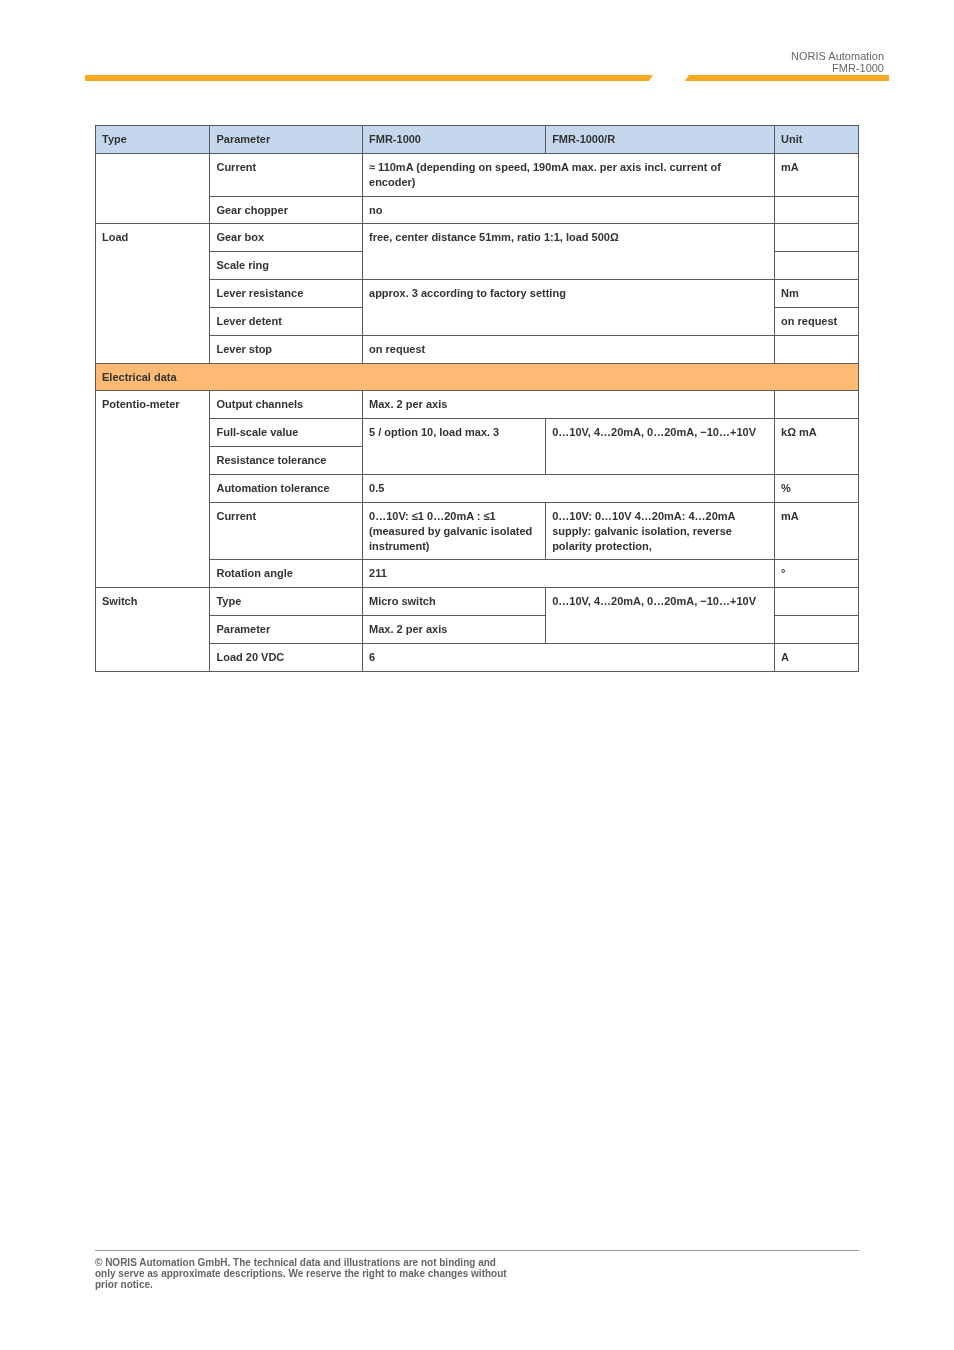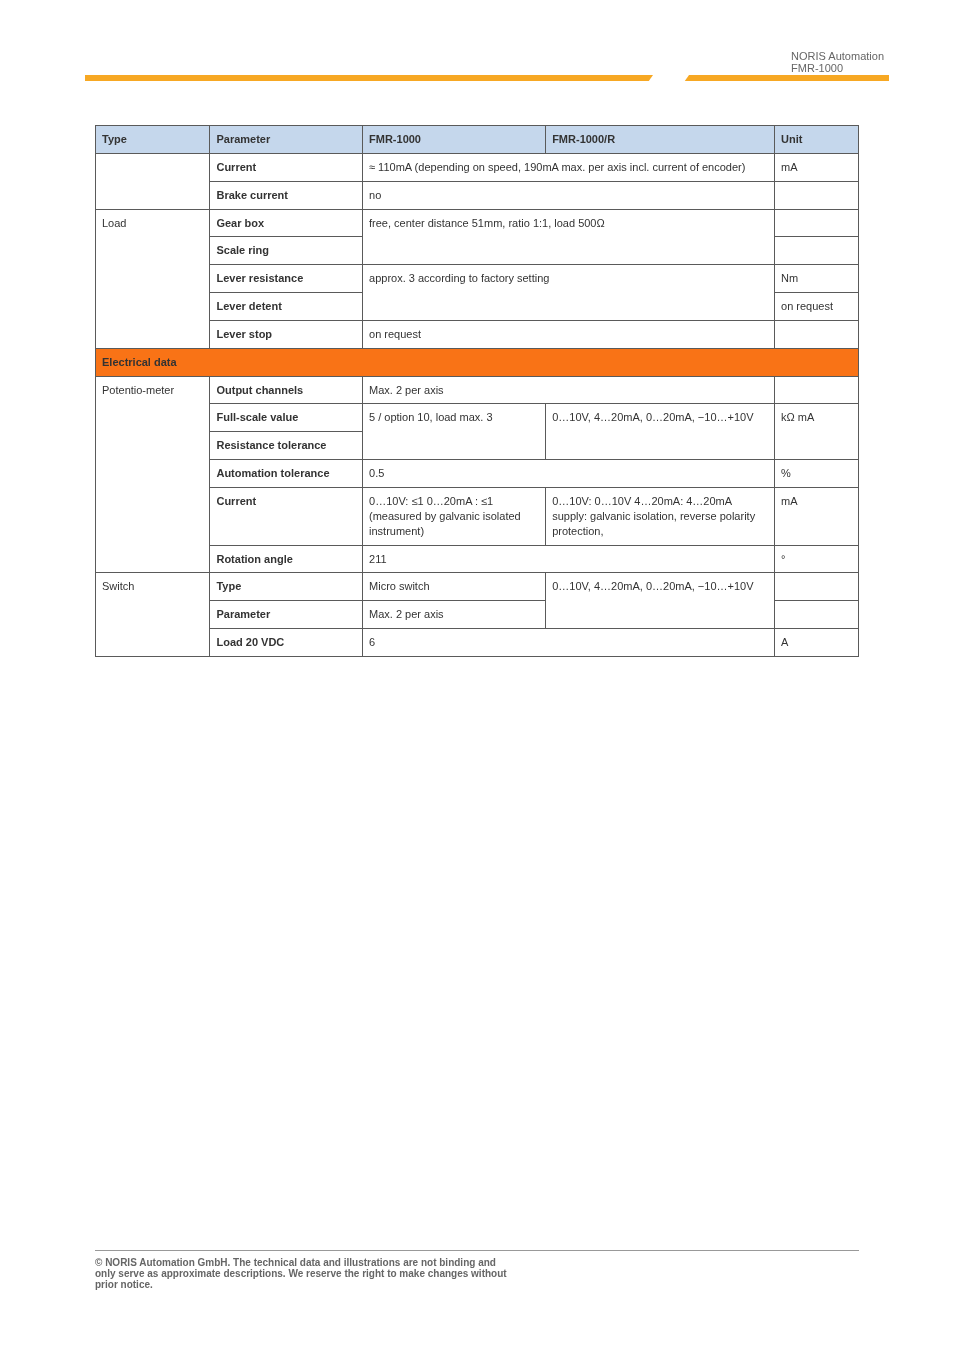--- a/index.html
+++ b/index.html
@@ -33,20 +33,21 @@
     height: 12px;
     background: #fff;
     transform: skewX(-35deg);
   }
   .header-right {
     position: absolute;
     top: 50px;
     right: 70px;
     font-size: 11px;
     color: #666;
+    text-align: right;
   }
   .page-wrap {
     position: absolute;
     top: 125px;
     left: 95px;
     right: 95px;
   }
   table {
     border-collapse: collapse;
     width: 100%;
@@ -58,27 +59,28 @@
   col.c2 { width: 20%; }
   col.c3 { width: 24%; }
   col.c4 { width: 30%; }
   col.c5 { width: 11%; }
   th, td {
     border: 1px solid #5a5a5a;
     padding: 6px 6px;
     vertical-align: top;
     text-align: left;
     line-height: 1.35;
+    font-weight: bold;
   }
   th {
     background: #c5d7ec;
     font-weight: bold;
   }
   td.section {
-    background: #f97316;
+    background: #fdba74;
     font-weight: bold;
   }
   td.param-cell { font-weight: bold; }
   .footer {
     position: absolute;
     bottom: 60px;
     left: 95px;
     right: 95px;
     border-top: 1px solid #999;
     font-size: 10px;
@@ -120,21 +122,21 @@
 </tr>
 </thead>
 <tbody>
 <tr>
   <td rowspan="2"></td>
   <td class="param-cell">Current</td>
   <td colspan="2">≈ 110mA (depending on speed, 190mA max. per axis incl. current of encoder)</td>
   <td>mA</td>
 </tr>
 <tr>
-  <td class="param-cell">Brake current</td>
+  <td class="param-cell">Gear chopper</td>
   <td colspan="2">no</td>
   <td></td>
 </tr>
 <tr>
   <td rowspan="5">Load</td>
   <td class="param-cell">Gear box</td>
   <td colspan="2" rowspan="2">free, center distance 51mm, ratio 1:1, load 500Ω</td>
   <td></td>
 </tr>
 <tr>

